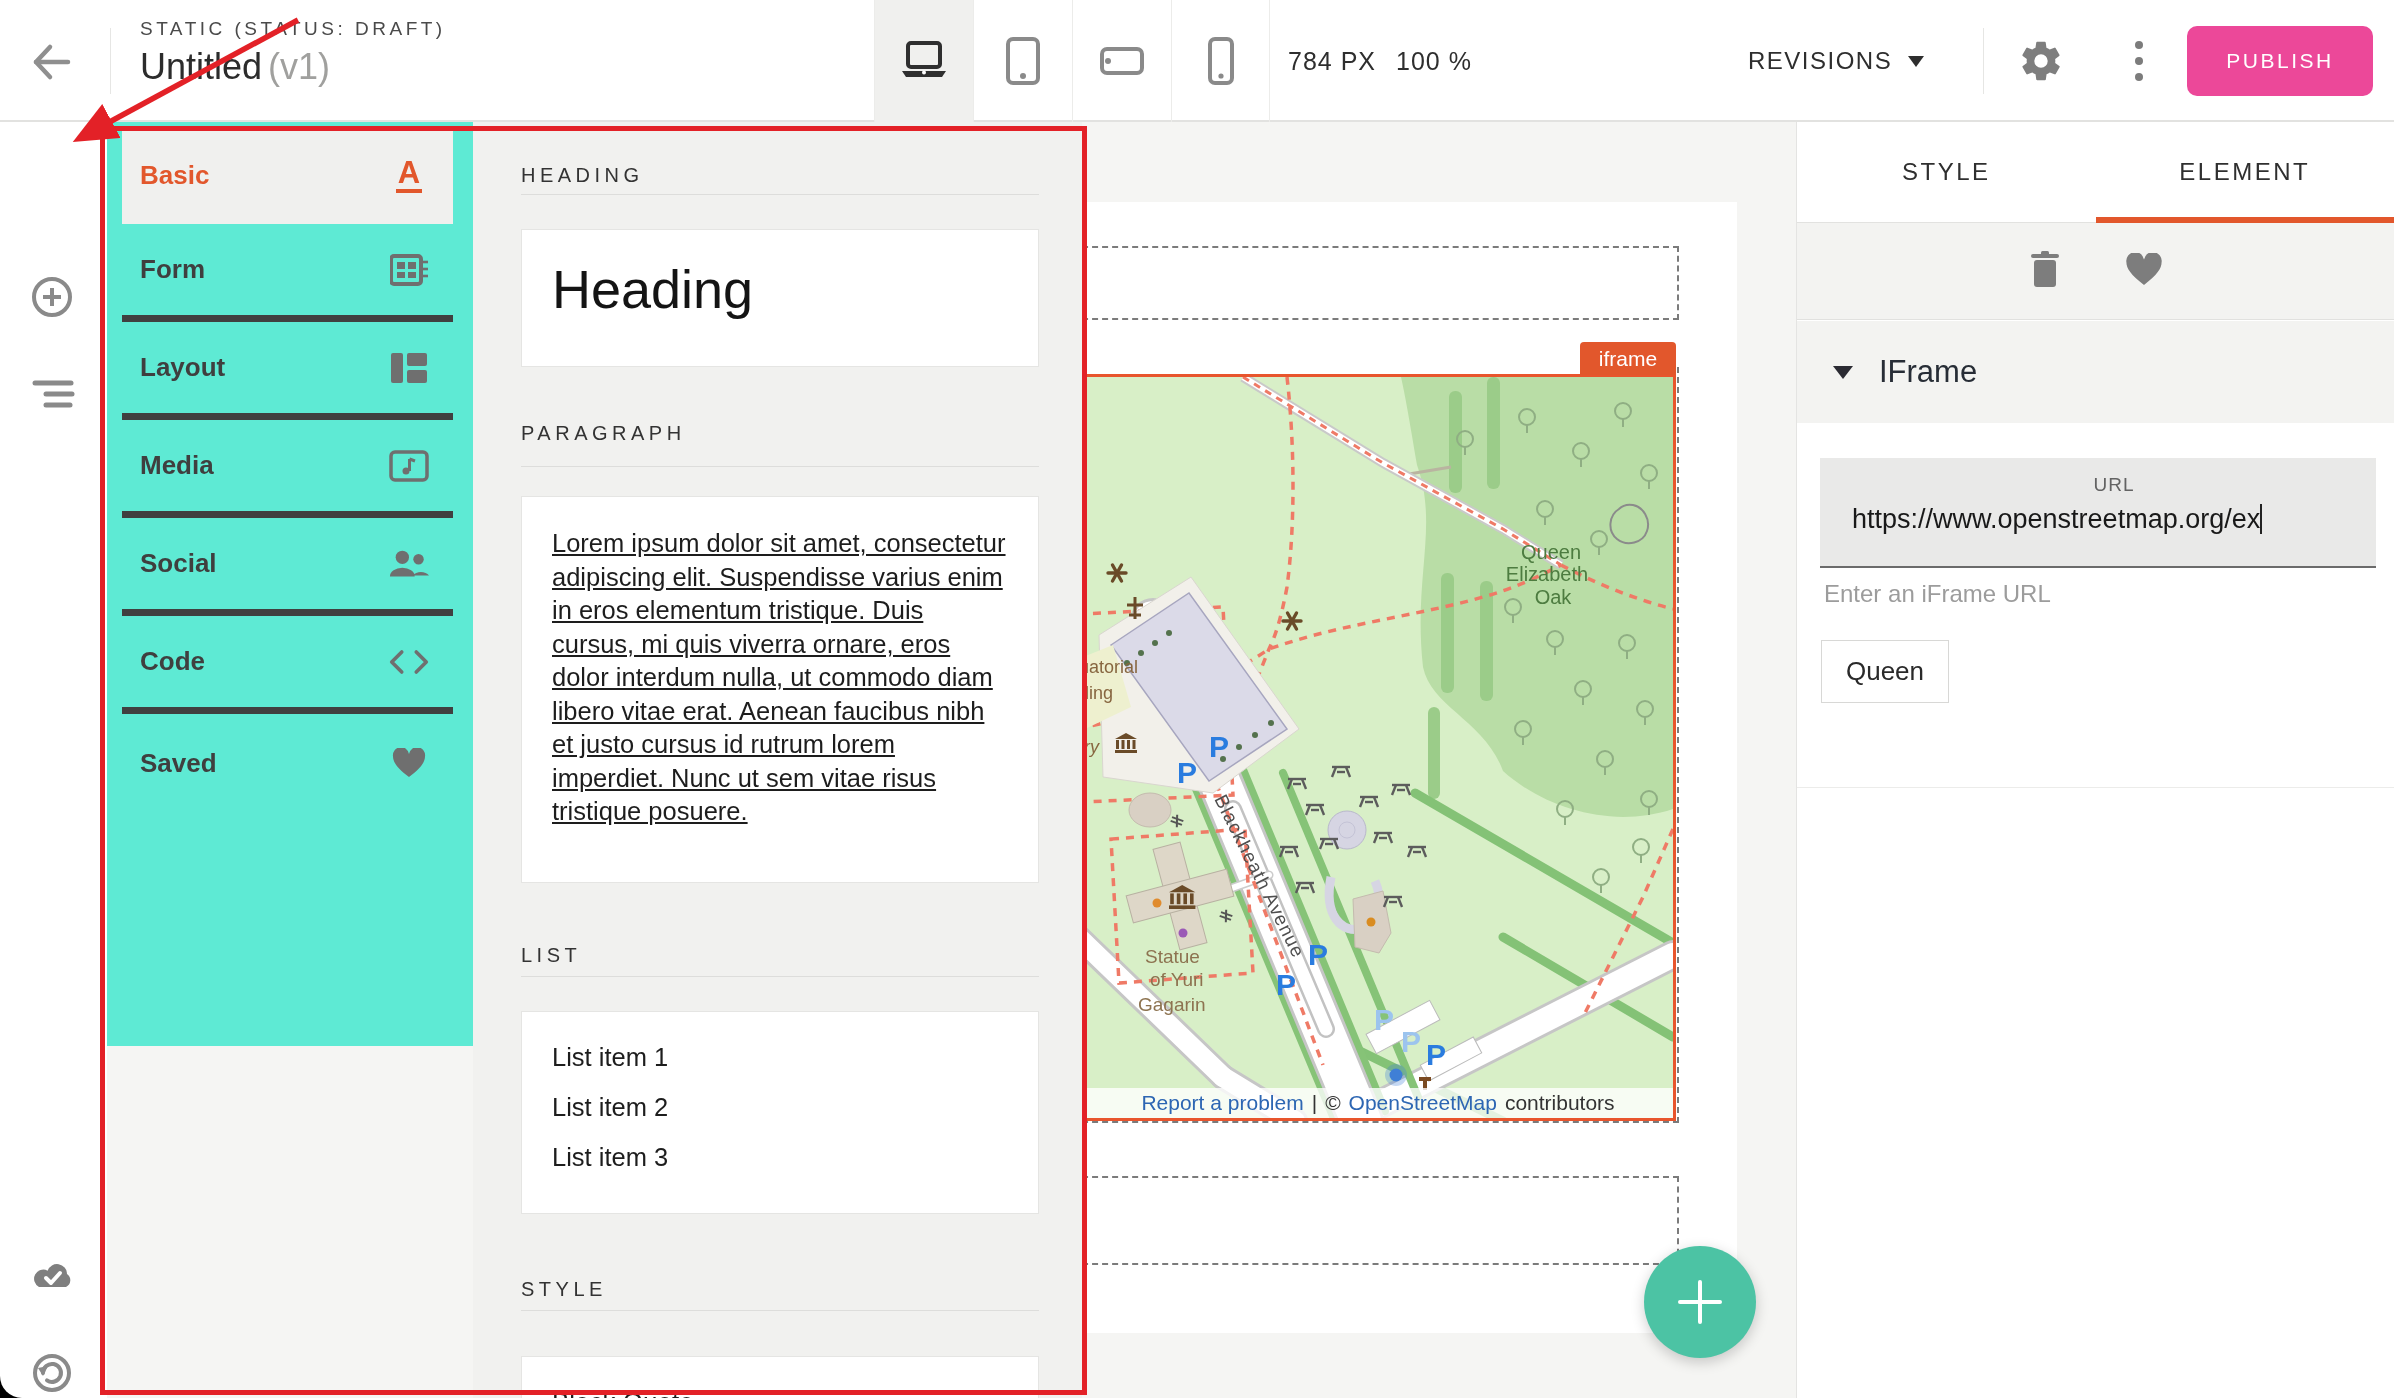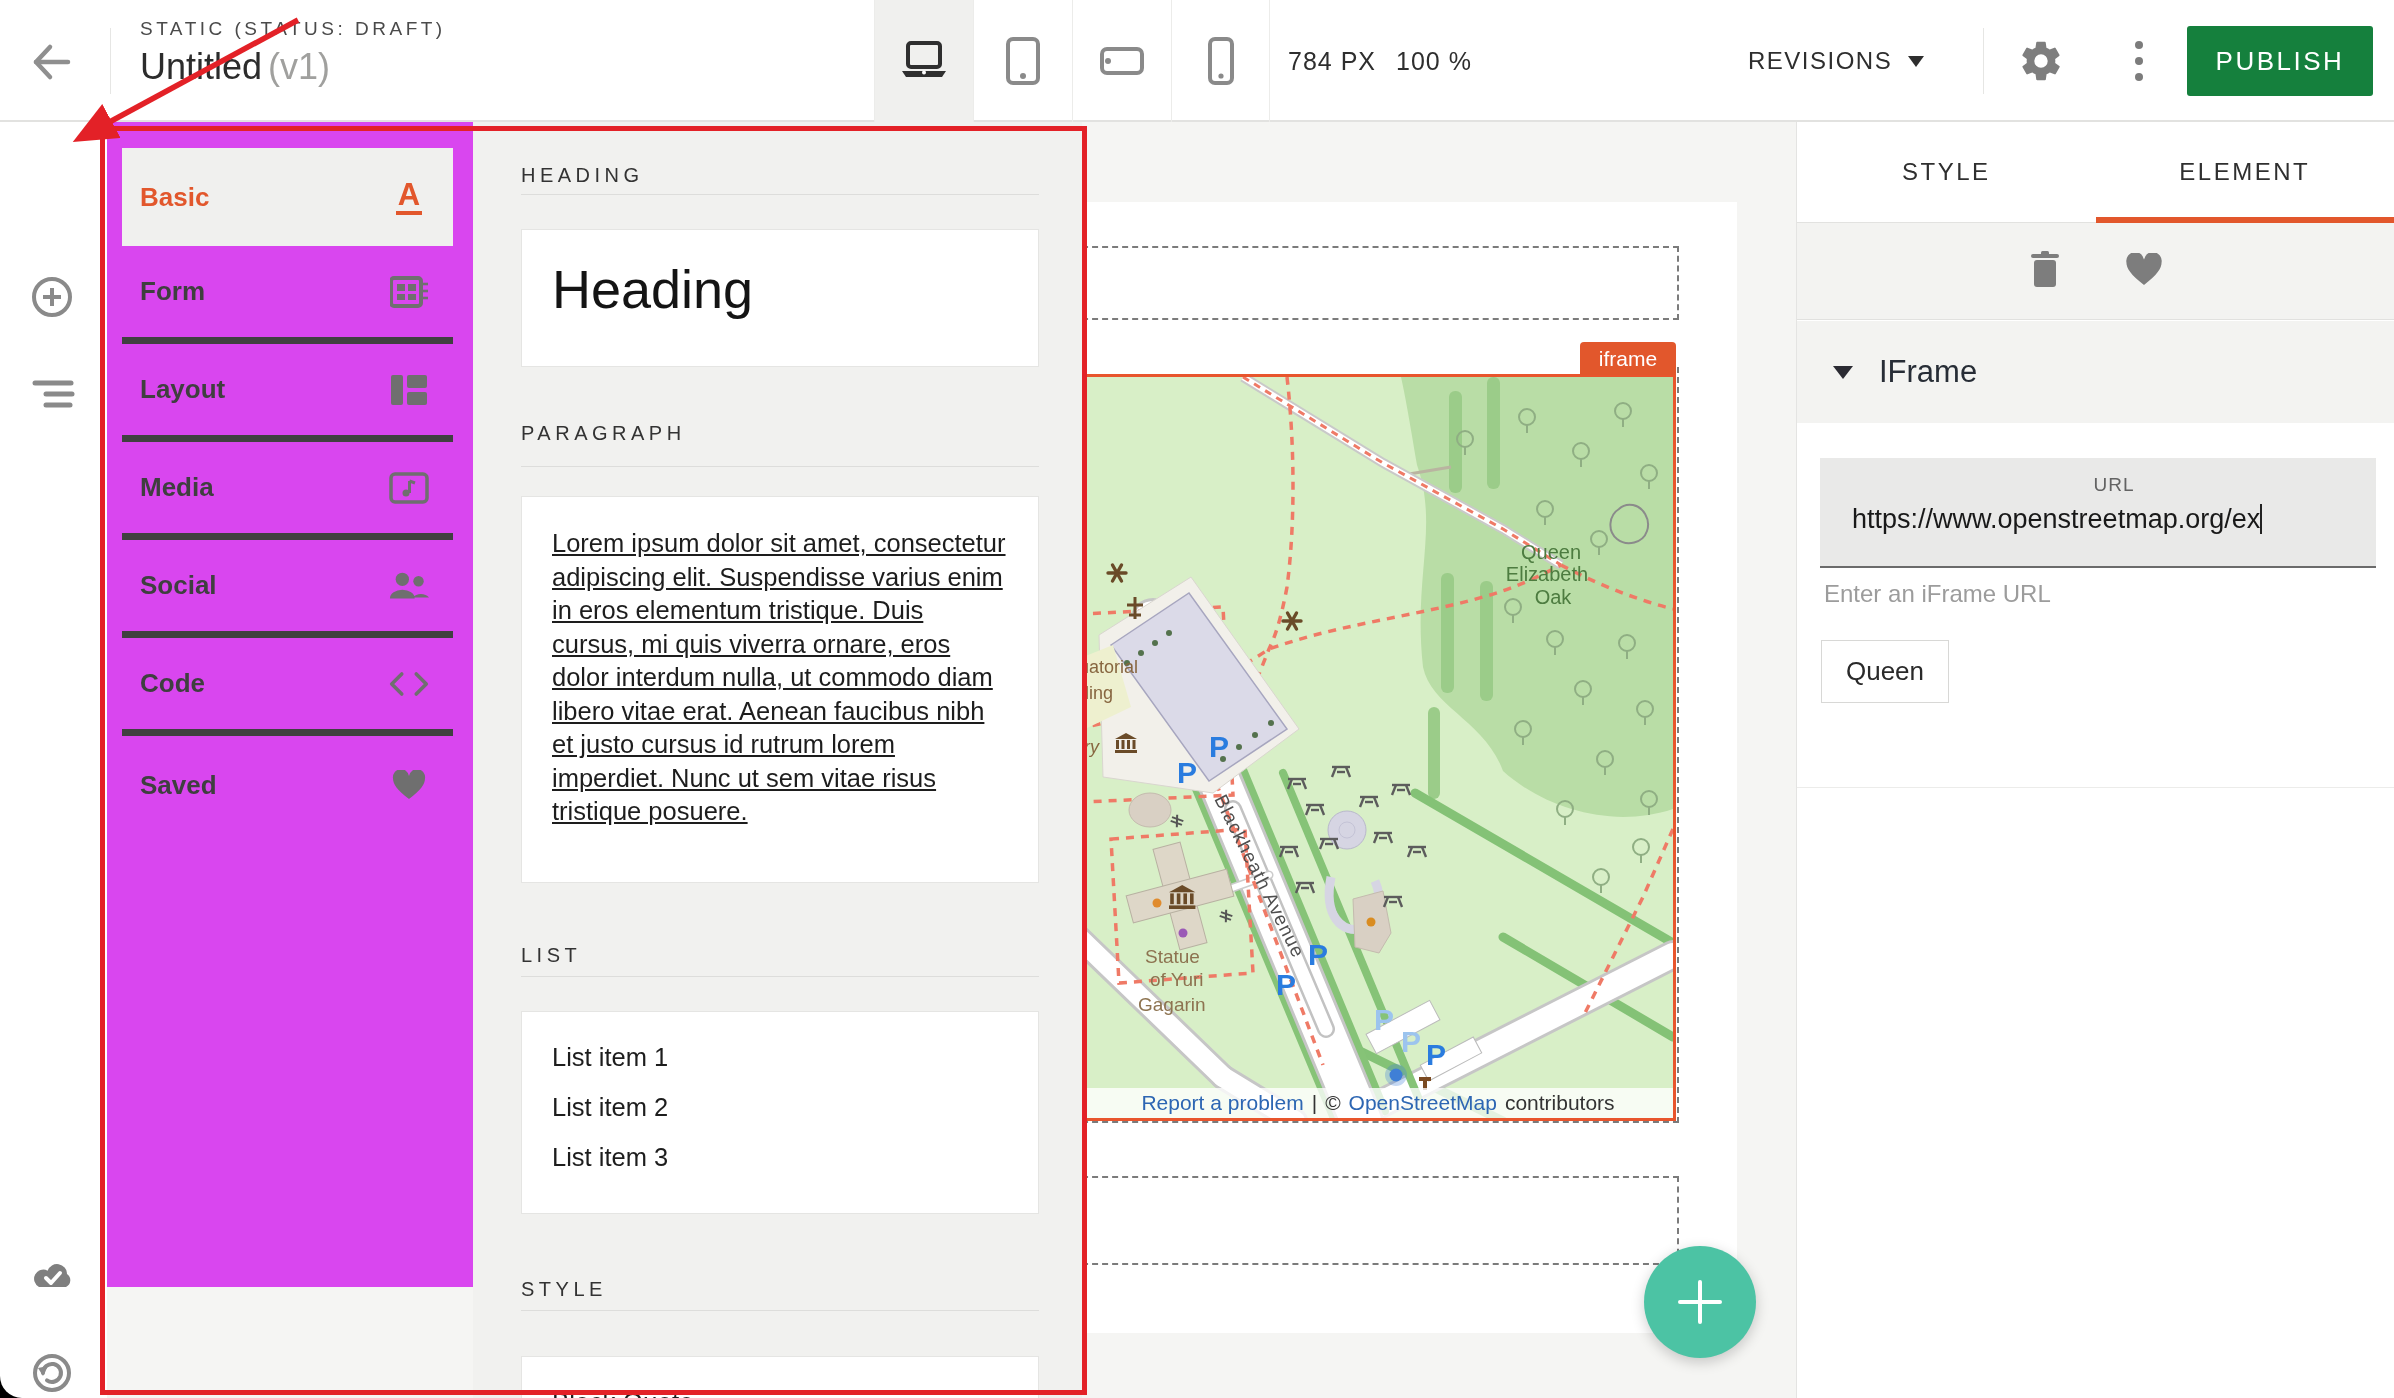--- a/index.html
+++ b/index.html
@@ -18,28 +18,28 @@
   #device-group { left:874px; top:0; height:122px; display:flex; }
   .device-cell { width:99px; height:122px; display:flex; align-items:center; justify-content:center; border-left:1px solid #ececea; cursor:pointer; }
   .device-cell:last-child { border-right:1px solid #ececea; }
   .device-cell.active { background:#f0f0ee; }
   #zoom-info { left:1288px; top:0; height:122px; width:200px; display:flex; align-items:center; justify-content:flex-start; gap:20px; font-size:25px; color:#2e2e2e; letter-spacing:1px; }
   #revisions-btn { left:1748px; top:0; height:122px; display:flex; align-items:center; gap:16px; font-size:24px; letter-spacing:1.5px; color:#2e2e2e; cursor:pointer; }
   .caret-down { width:0; height:0; border-left:8px solid transparent; border-right:8px solid transparent; border-top:11px solid #2e2e2e; }
   #gear-btn { left:2018px; top:38px; width:46px; height:46px; cursor:pointer; }
   #kebab-btn { left:2126px; top:36px; width:26px; height:50px; cursor:pointer; display:flex; flex-direction:column; align-items:center; justify-content:center; gap:8px; }
   .kdot { width:8px; height:8px; border-radius:50%; background:#7c7c7c; }
-  #publish-btn { left:2187px; top:26px; width:186px; height:70px; background:#15803d; border-radius:3px; color:#fff; font-size:26px; letter-spacing:2.5px; display:flex; align-items:center; justify-content:center; cursor:pointer; border:none; }
+  #publish-btn { left:2187px; top:26px; width:186px; height:70px; background:#ec4899; border-radius:10px; color:#fff; font-size:21px; letter-spacing:2.5px; display:flex; align-items:center; justify-content:center; cursor:pointer; border:none; }
 
   
   #left-rail { left:0; top:122px; width:107px; height:1276px; background:#fff; z-index:15; }
   .rail-icon { left:29px; width:46px; height:46px; cursor:pointer; }
 
   
-  #elements-panel { left:107px; top:122px; width:366px; height:1165px; background:#d946ef; z-index:14; padding-top:26px; }
+  #elements-panel { left:107px; top:122px; width:366px; height:924px; background:#5eead4; z-index:14; padding-top:4px; }
   .el-item { margin:0 20px 0 15px; height:98px; display:flex; align-items:center; padding:0 24px 0 18px; cursor:pointer; border-bottom:7px solid #404040; }
   .el-item:last-child { border-bottom:none; }
   .el-item.active { background:#f0f0ee; border-bottom:none; }
   .el-label { font-size:26px; font-weight:700; color:#3f3f3f; flex:1; }
   .el-item.active .el-label { color:#e2572c; }
   .el-icon { width:40px; height:40px; display:flex; align-items:center; justify-content:center; }
   .basic-a { font-size:31px; font-weight:700; color:#e2572c; border-bottom:4px solid #e2572c; padding:0 2px 1px 2px; line-height:1; }
 
   
   #blocks-panel { left:473px; top:122px; width:609px; height:1276px; background:#f1f1ef; z-index:13; overflow:hidden; }

